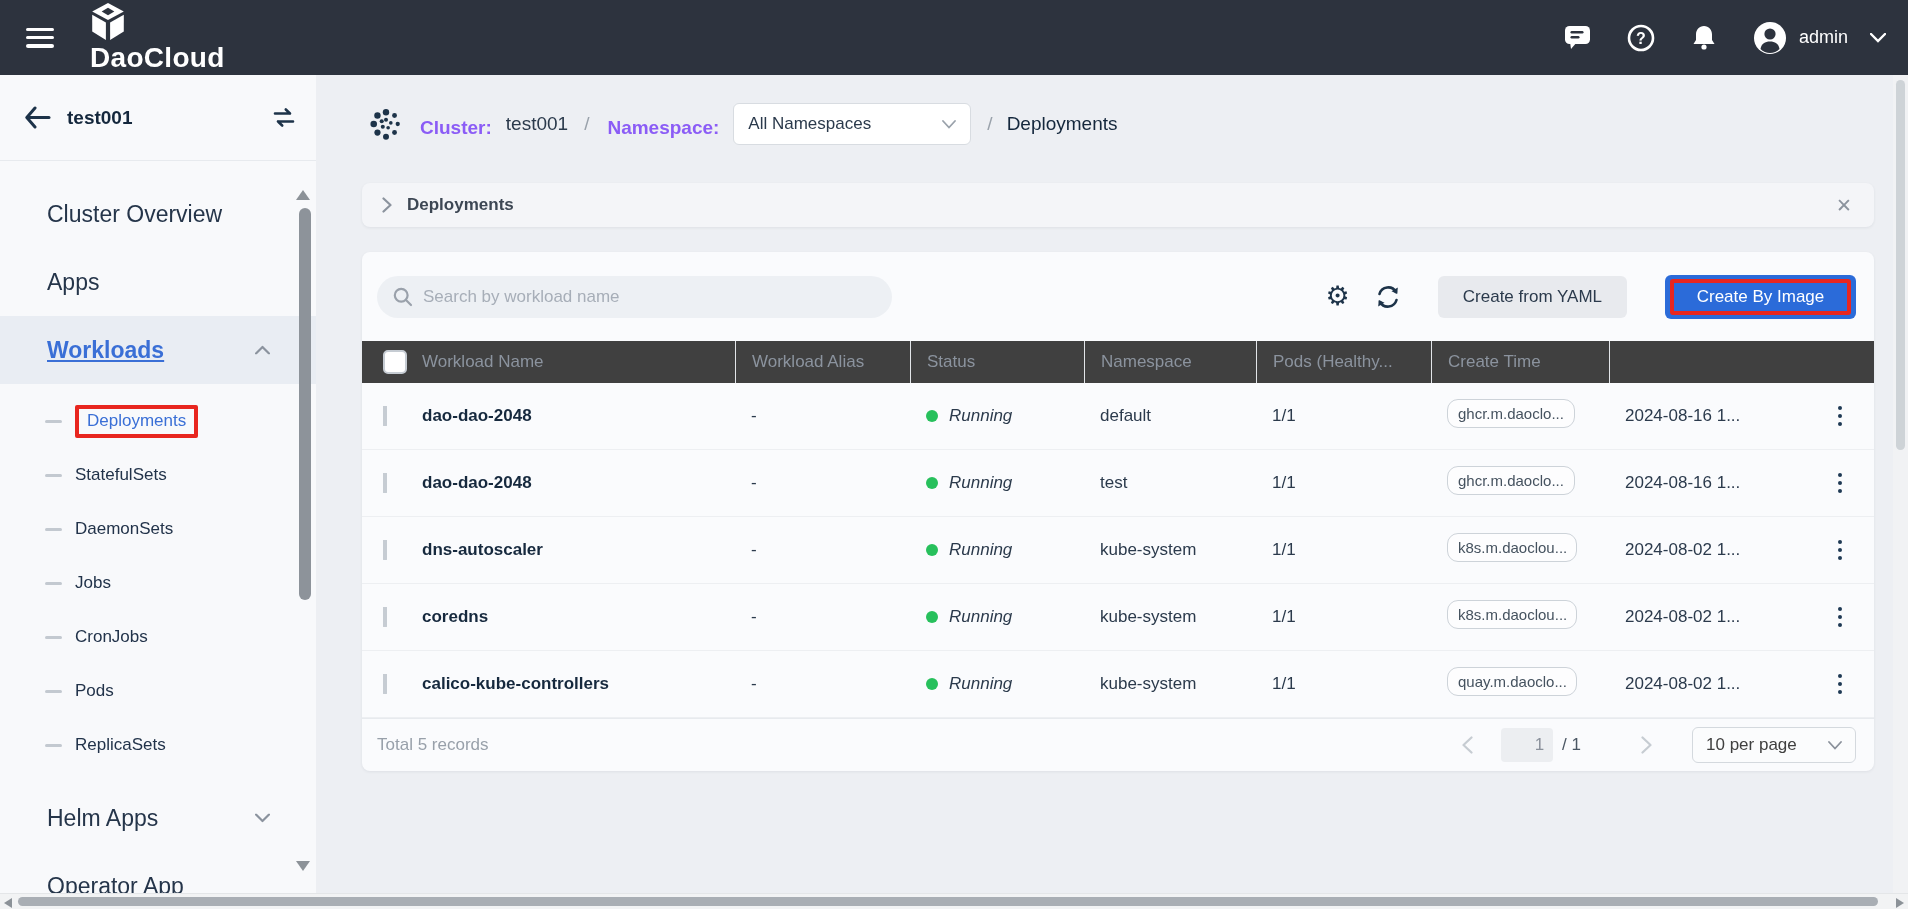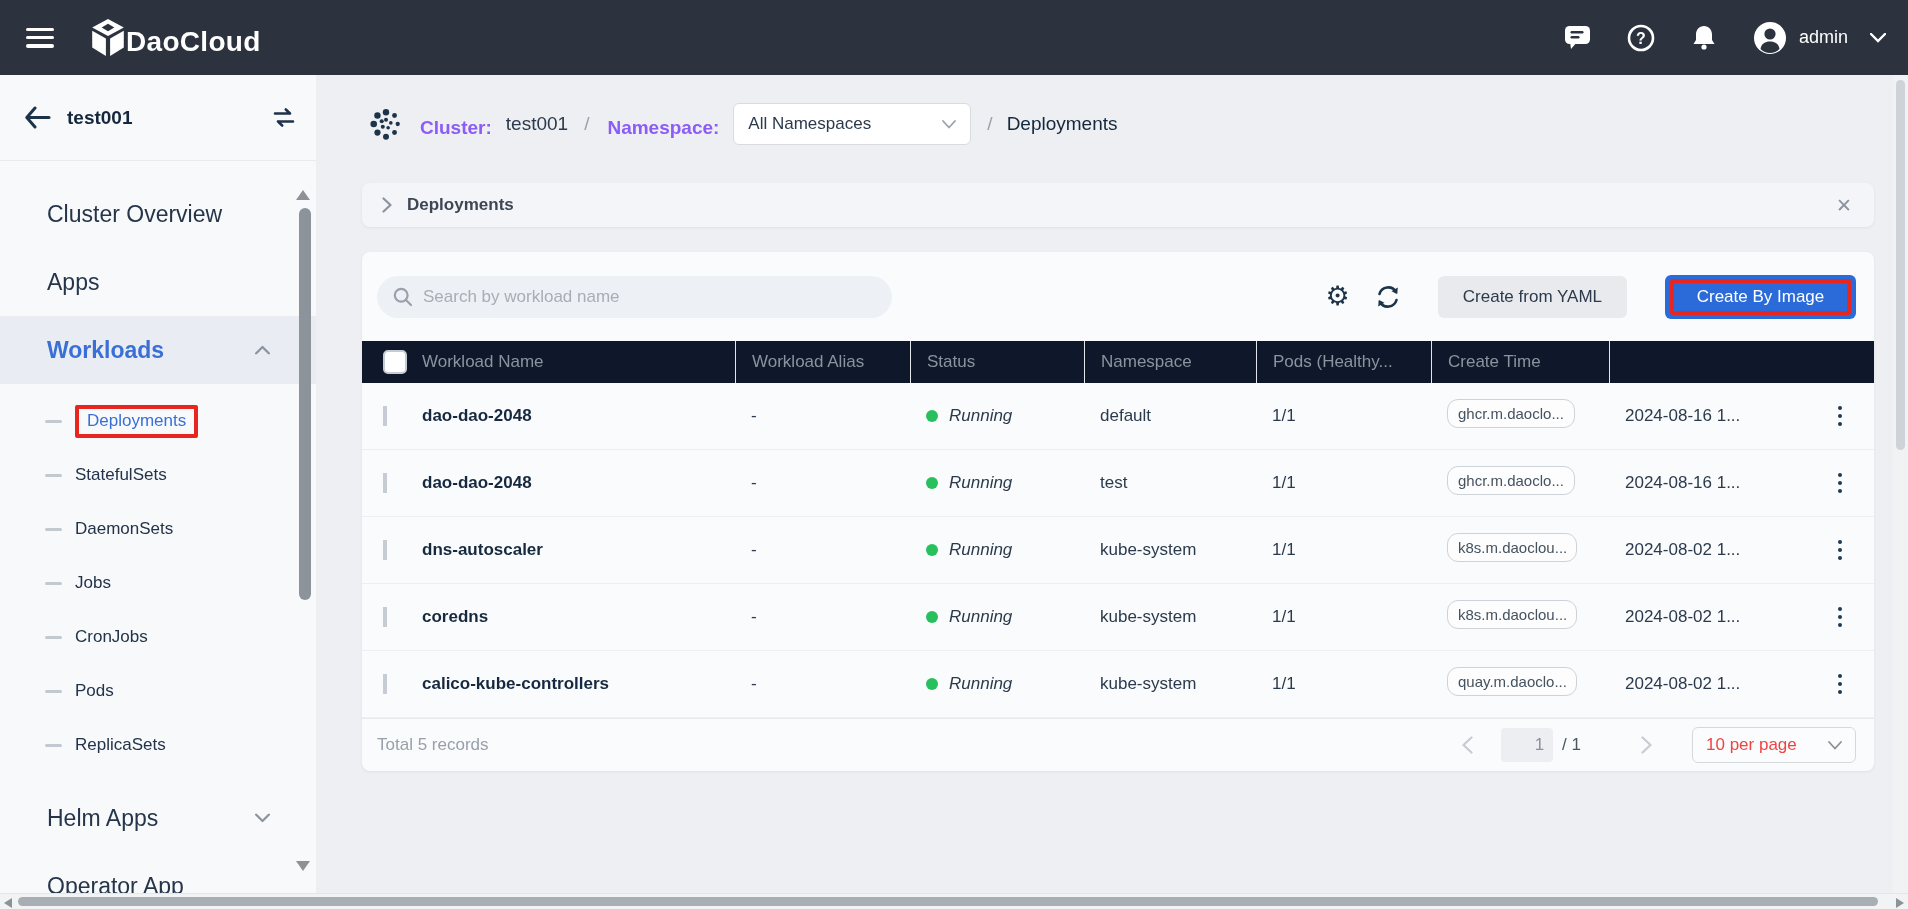--- a/index.html
+++ b/index.html
@@ -4,37 +4,37 @@
 <style>
   * { margin:0; padding:0; box-sizing:border-box; }
   html,body { width:1908px; height:909px; }
   body { font-family:"Liberation Sans", sans-serif; }
   .app { position:relative; width:1908px; height:909px; background:#edeff3; overflow:hidden; }
 
   
   .topbar { position:absolute; top:0; left:0; right:0; height:75px; background:#2d333e; display:flex; align-items:center; z-index:5; }
   .hamburger { margin-left:26px; width:28px; height:20px; display:flex; flex-direction:column; justify-content:space-between; cursor:pointer; }
   .hamburger span { display:block; height:3.2px; background:#fff; border-radius:2px; }
-  .brand { margin-left:36px; display:flex; align-items:flex-end; cursor:pointer; }
+  .brand { margin-left:36px; display:flex; align-items:flex-start; cursor:pointer;flex-direction:column; }
   .brand-name { color:#fff; font-size:28px; font-weight:bold; letter-spacing:.3px; }
   .topbar-right { margin-left:auto; margin-right:22px; display:flex; align-items:center; }
   .tb-icon { margin-left:36px; cursor:pointer; display:flex; align-items:center; }
   .admin-name { color:#fff; font-size:18px; margin-left:12px; }
   .tb-caret { margin-left:22px; cursor:pointer; display:flex; }
 
   
   .sidebar { position:absolute; top:75px; left:0; width:316px; height:818px; background:#f8f9fb; overflow:hidden; }
   .sidebar-head { height:85px; display:flex; align-items:center; padding:0 20px 0 24px; }
   .back-btn { cursor:pointer; display:flex; }
   .cluster-title { margin-left:16px; font-size:19px; font-weight:600; color:#14273c; }
   .swap-btn { margin-left:auto; cursor:pointer; display:flex; }
   .sidebar-divider { height:1px; background:#e7eaee; }
   .nav { padding-top:19px; }
   .nav-item { position:relative; height:68px; display:flex; align-items:center; padding-left:47px; font-size:23px; color:#25354a; cursor:pointer; }
-  .nav-item.active-parent { background:#e9edf3; color:#3a6fd6; font-weight:600; }
+  .nav-item.active-parent { background:#e9edf3; color:#3a6fd6; font-weight:600;text-decoration:underline; }
   .nav-item .nv-caret { position:absolute; right:46px; top:50%; transform:translateY(-50%); display:flex; }
   .nav-sub { height:54px; display:flex; align-items:center; padding-left:45px; font-size:17px; color:#22334a; cursor:pointer; }
   .nav-sub .dash { width:17px; height:3px; background:#c3c9d0; border-radius:2px; margin-right:13px; flex:none; }
   .nav-sub.first { margin-top:10px; }
   .nav-sub.selected { color:#3a6fd6; }
   .red-annotation { border:4px solid #e8261f; border-radius:2px; padding:2px 8px 3px 8px; }
   .nav-item.gap-top { margin-top:12px; }
   
   .side-scroll-up { position:absolute; right:6px; top:115px; width:0; height:0; border-left:7px solid transparent; border-right:7px solid transparent; border-bottom:10px solid #8c9298; cursor:pointer; }
   .side-scroll-thumb { position:absolute; right:5px; top:133px; width:12px; height:392px; background:#8d939a; border-radius:6px; cursor:pointer; }
@@ -65,21 +65,21 @@
   .search input { flex:1; margin-left:10px; border:none; outline:none; background:transparent; font-size:17px; color:#2b3a4c; font-family:"Liberation Sans",sans-serif; }
   .search input::placeholder { color:#a7aeb8; }
   .tool-right { margin-left:auto; display:flex; align-items:center; }
   .gear-btn { font-size:27px; color:#1d3349; cursor:pointer; line-height:1; }
   .refresh-btn { margin-left:25px; cursor:pointer; display:flex; }
   .btn-yaml { margin-left:37px; height:42px; padding:0 25px; background:#e8eaee; border:none; border-radius:6px; font-size:17px; color:#2b3a4c; font-family:"Liberation Sans",sans-serif; cursor:pointer; }
   .btn-image { position:relative; margin-left:38px; height:44px; width:191px; background:#2b6bd9; border:none; border-radius:6px; font-size:17px; color:#fff; font-family:"Liberation Sans",sans-serif; cursor:pointer; }
   .btn-annotation { position:absolute; inset:4px 5px; border:4px solid #e8261f; border-radius:3px; pointer-events:none; }
 
   .tgrid { display:grid; grid-template-columns:60px 313px 175px 174px 172px 175px 178px 175px 1fr; align-items:center; }
-  .thead { height:42px; background:#0f172a; font-size:17px; color:#8b939e; flex:none; }
+  .thead { height:42px; background:#404040; font-size:17px; color:#8b939e; flex:none; }
   .thead .cell { height:100%; display:flex; align-items:center; padding-left:16px; border-left:1px solid #e2e5e9; white-space:nowrap; overflow:hidden; }
   .thead .cell.nb { border-left:none; padding-left:0; }
   .checkbox { width:24px; height:24px; background:#fff; border:2px solid #c6ccd3; border-radius:5px; margin-left:21px; cursor:pointer; flex:none; }
   .trow { height:67px; border-bottom:1px solid #edeff2; font-size:17px; color:#2b3a4c; background:transparent; }
   .trow .cell { padding-left:16px; white-space:nowrap; overflow:hidden; }
   .trow .cell.nb { padding-left:0; }
   .wl-name { font-weight:bold; color:#16293e; }
   .status-cell { display:flex; align-items:center; gap:11px;font-style:italic; }
   .status-dot { width:12px; height:12px; border-radius:50%; background:#27c05c; flex:none; }
   .img-badge { display:inline-block; max-width:130px; border:1px solid #cdd3d9; border-radius:11px; padding:5px 10px; font-size:15px; color:#45525f; background:#fdfdfe; white-space:nowrap; overflow:hidden; }
@@ -87,21 +87,21 @@
   .kebab i { width:4.5px; height:4.5px; border-radius:50%; background:#1e3954; }
 
   .card-footer { margin-top:auto; height:53px; flex:none; border-top:1px solid #e7eaee; display:flex; align-items:center; padding:0 18px 0 15px; }
   .total-label { font-size:17px; color:#98a0aa; }
   .pager { margin-left:auto; display:flex; align-items:center; }
   .pg-arrow { display:flex; cursor:pointer; }
   .pg-input { width:52px; height:34px; margin-left:28px; background:#eceef1; border:none; border-radius:4px; text-align:right; padding-right:9px; font-size:17px; color:#8a919b; font-family:"Liberation Sans",sans-serif; outline:none; }
   .pg-total { margin-left:9px; font-size:17px; color:#4a5663; }
   .pg-next { margin-left:60px; }
   .pp-select { margin-left:40px; width:164px; height:36px; border:1px solid #d4d9de; border-radius:6px; background:#fbfcfd; display:flex; align-items:center; padding:0 13px; cursor:pointer; }
-  .pp-select .pp-value { font-size:17px; color:#ef4444;text-align:right; }
+  .pp-select .pp-value { font-size:17px; color:#404040;text-align:right; }
   .pp-select svg { margin-left:auto; }
 
   
   .vscrollbar { position:absolute; right:0; top:75px; width:15px; height:818px; background:#f1f2f4; }
   .vscroll-thumb { position:absolute; left:3px; top:5px; width:9px; height:370px; background:#ced3d7; border-radius:5px; cursor:pointer; }
   .hscrollbar { position:absolute; left:0; bottom:0; width:1908px; height:16px; background:#f2f3f4; border-top:1px solid #e4e6e8; }
   .h-arrow-left { position:absolute; left:4px; top:4px; width:0; height:0; border-top:5px solid transparent; border-bottom:5px solid transparent; border-right:8px solid #8c9298; cursor:pointer; }
   .h-arrow-right { position:absolute; right:4px; top:4px; width:0; height:0; border-top:5px solid transparent; border-bottom:5px solid transparent; border-left:8px solid #8c9298; cursor:pointer; }
   .hscroll-thumb { position:absolute; left:18px; right:30px; top:3px; height:9px; background:#a9aeb4; border-radius:6px; cursor:pointer; }
 </style>

